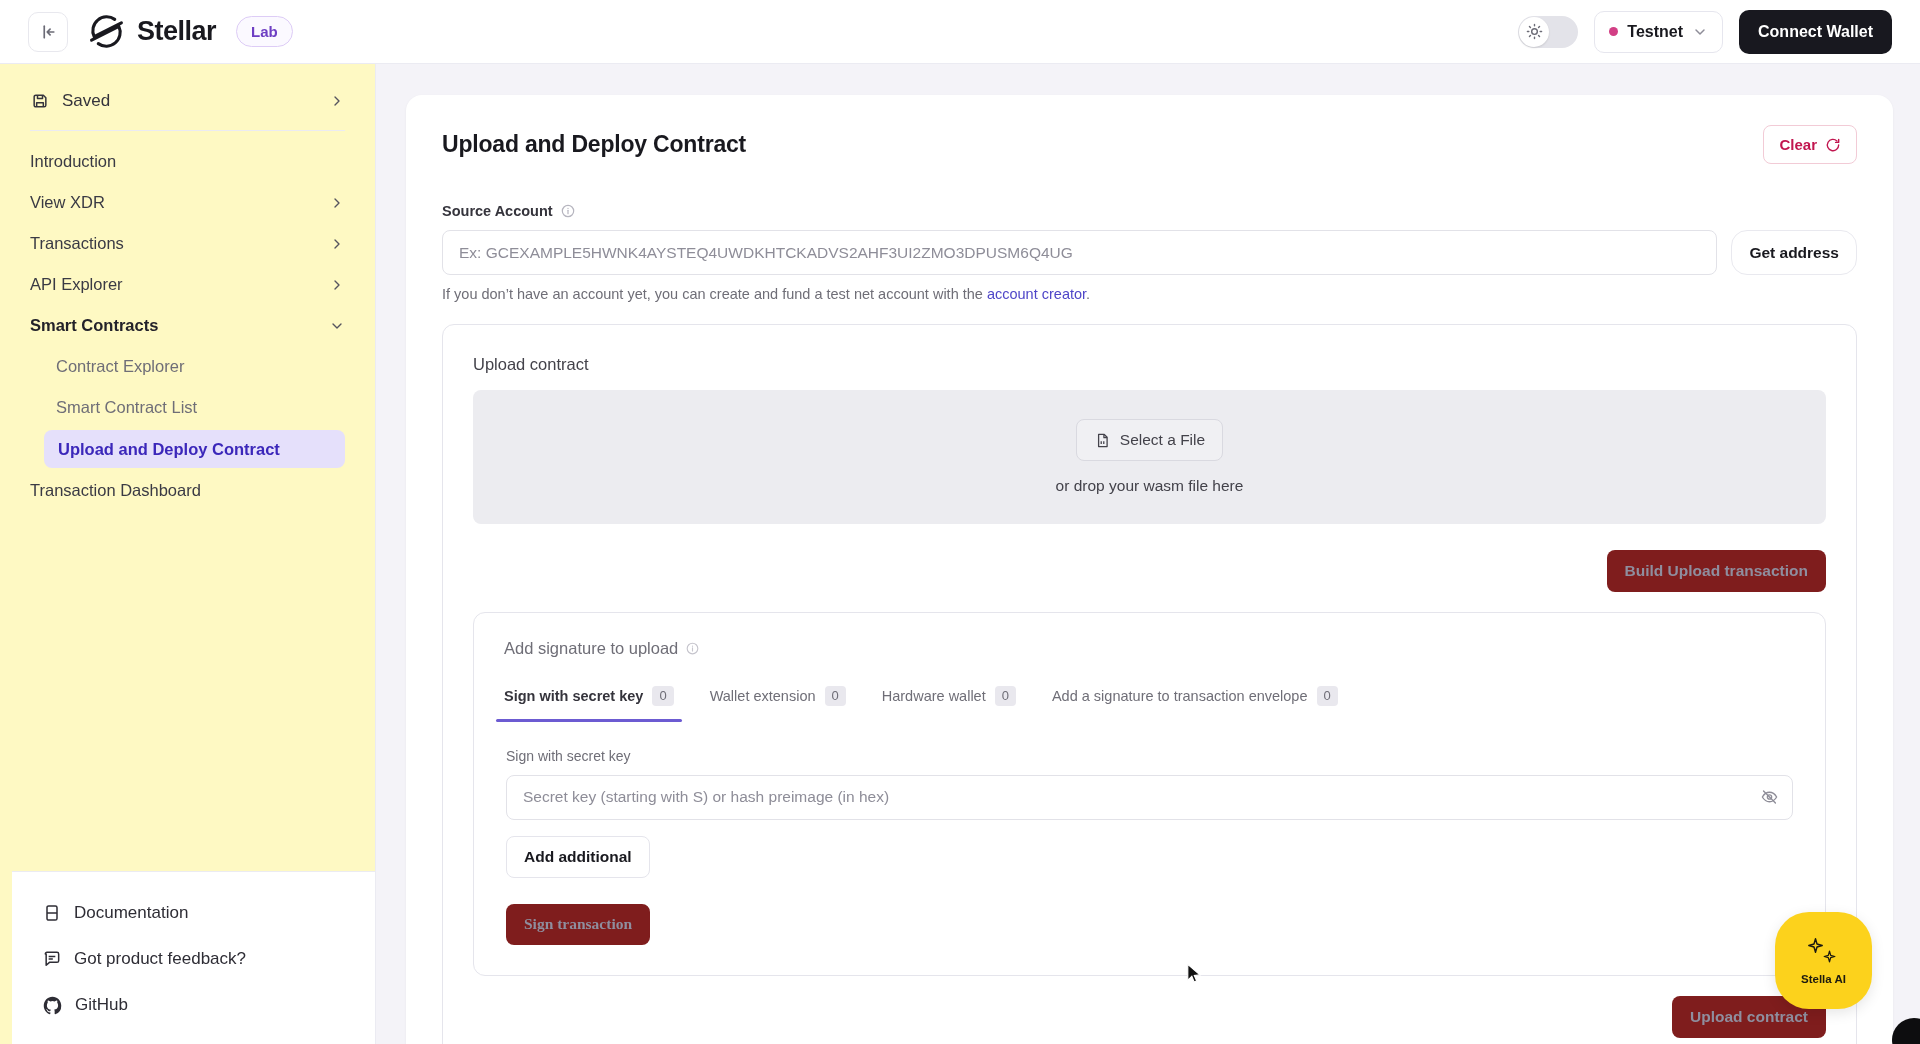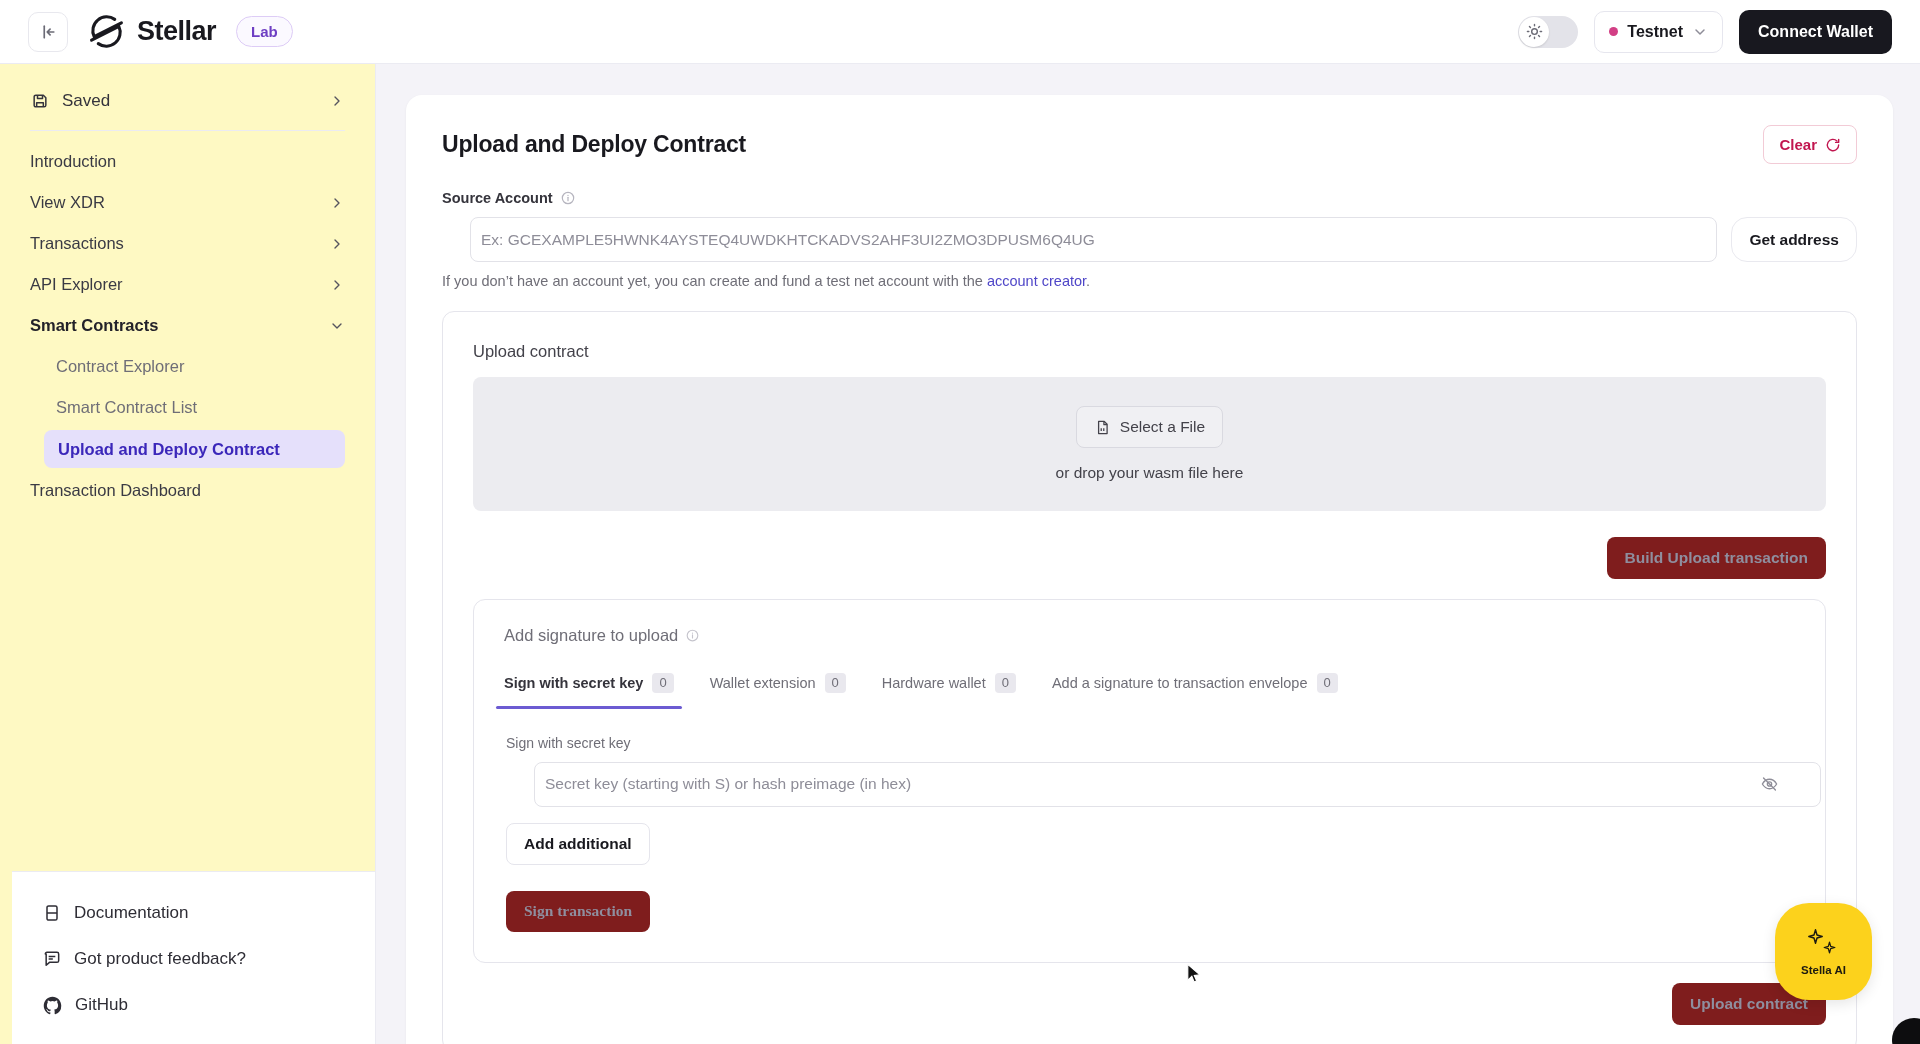--- a/index.html
+++ b/index.html
@@ -96,28 +96,28 @@
     background:#fff; border-radius:16px; box-shadow:0 1px 3px rgba(25,25,31,.05);
     padding:30px 36px;
   }
   .card-head { display:flex; align-items:center; justify-content:space-between; }
   .page-title { font-size:23px; font-weight:600; color:#19191f; letter-spacing:-0.2px; }
   .clear-btn {
     height:39px; padding:0 15px; border:1px solid #f2cbd6; border-radius:8px;
     background:#fff; color:#c1164f; font-size:15px; font-weight:600;
     display:flex; align-items:center; gap:8px; cursor:pointer; font-family:inherit;
   }
-  .field-label-row { display:flex; align-items:center; gap:7px; margin-top:26px; }
+  .field-label-row { display:flex; align-items:center; gap:7px; margin-top:39px; }
   .field-label { font-size:14.5px; font-weight:600; color:#35343c; }
   .info-icon { color:#b6b5bf; }
   .source-row { display:flex; gap:14px; margin-top:11px; align-items:center; }
   .text-input {
     flex:1; height:45px; border:1px solid #e2e2e8; border-radius:8px;
-    padding:0 10px; font-size:15.5px; font-family:inherit; color:#19191f;
-    background:#fff; outline:none;margin-left:28px;
+    padding:0 16px; font-size:15.5px; font-family:inherit; color:#19191f;
+    background:#fff; outline:none;
   }
   .text-input::placeholder { color:#8e8d98; }
   .get-address-btn {
     height:45px; padding:0 17px; background:#fff; border:1px solid #e9e9ef;
     border-radius:16px; font-size:15.5px; font-weight:600; color:#19191f;
     cursor:pointer; font-family:inherit; white-space:nowrap;
   }
   .helper { margin-top:11px; font-size:14.5px; color:#6f6e77; }
   .helper a { color:#4f46c8; text-decoration:none; cursor:pointer; }
 
@@ -171,21 +171,21 @@
   }
   .add-additional-btn {
     margin-top:16px; height:42px; padding:0 17px; background:#fff;
     border:1px solid #e5e5ec; border-radius:8px; font-size:15.5px; font-weight:700;
     color:#19191f; cursor:pointer; font-family:inherit;
   }
   .sign-tx-btn { margin-top:26px; height:41px;font-family:Liberation Serif, serif; }
 
   
   .stella-btn {
-    position:absolute; right:48px; bottom:44px; width:97px; height:97px;
+    position:absolute; right:48px; bottom:35px; width:97px; height:97px;
     background:#fcd21c; border-radius:34px; display:flex; flex-direction:column;
     align-items:center; justify-content:center; cursor:pointer;
     box-shadow:0 4px 14px rgba(0,0,0,.10);
   }
   .sparkles { position:relative; width:40px; height:34px; color:#1c1a10; }
   .sparkle-big { position:absolute; left:2px; top:0; }
   .sparkle-small { position:absolute; left:18px; top:13px; }
   .stella-label { font-size:11.5px; font-weight:600; color:#1c1a10; margin-top:3px; }
   .corner-shape {
     position:absolute; right:-16px; bottom:-18px; width:44px; height:44px;

